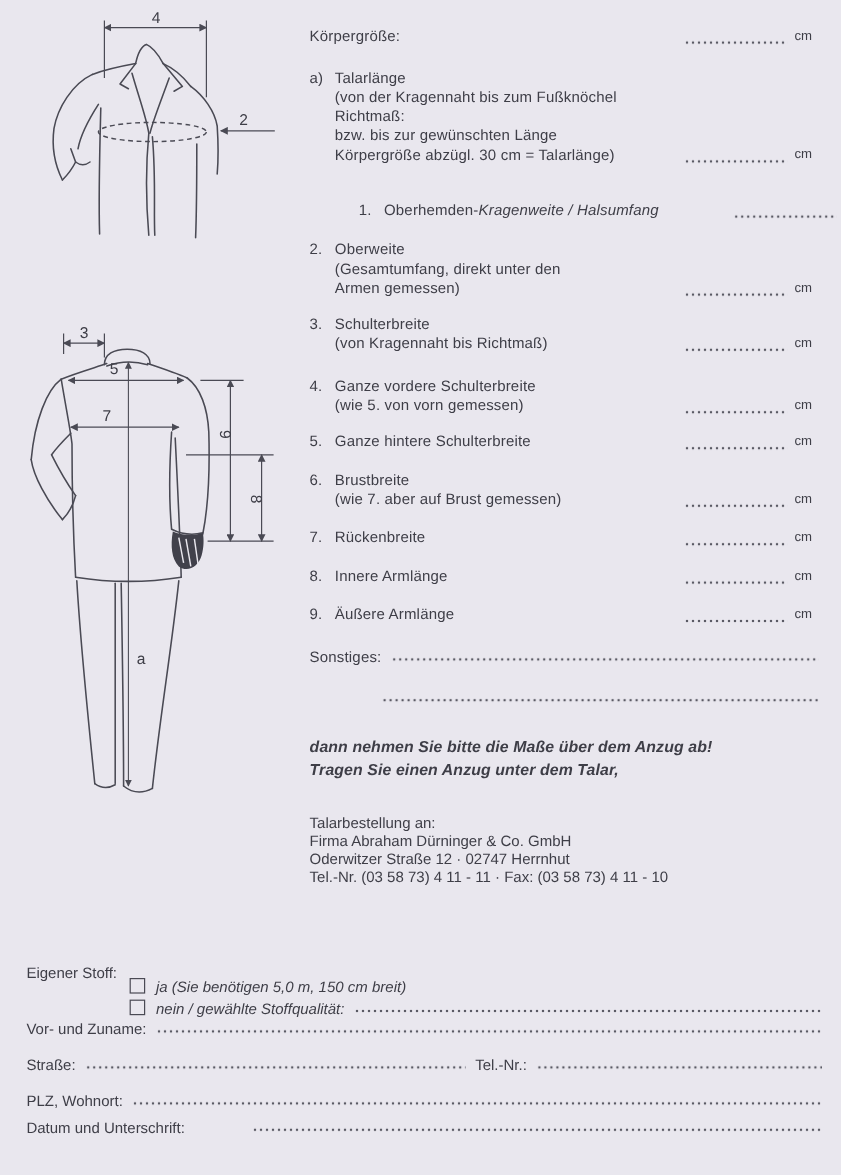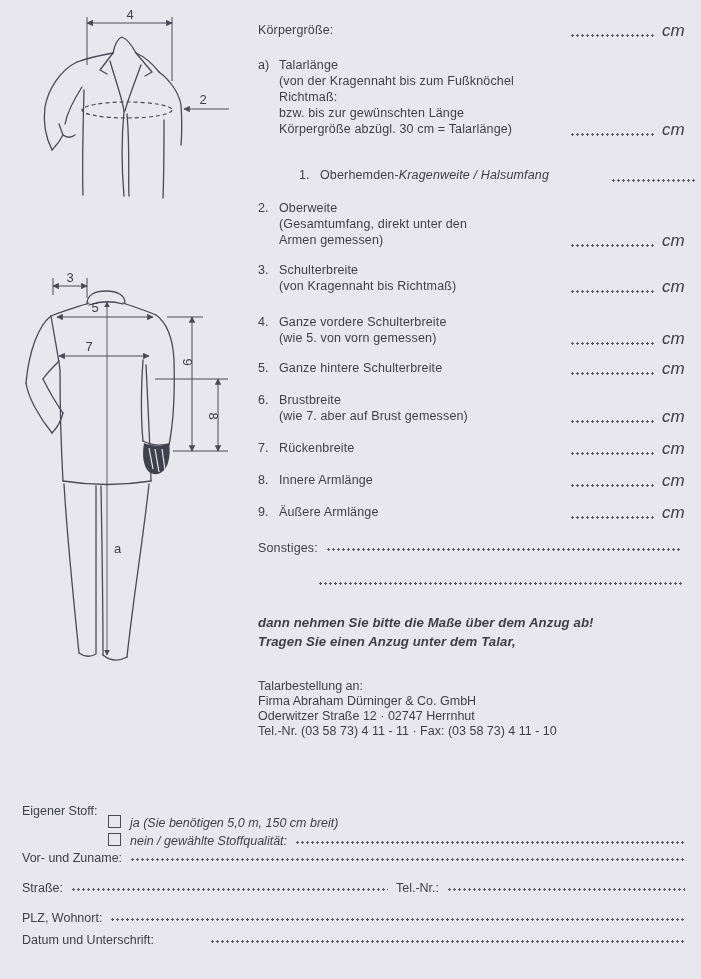--- a/index.html
+++ b/index.html
@@ -18,21 +18,21 @@
   .pfx{display:inline-block;width:21px;}
   .sub{padding-left:21px;}
   .ital{font-style:italic;}
   .mright{display:flex;align-items:flex-end;width:112px;flex:0 0 112px;}
   .dots{
     height:13px;flex:1 1 auto;
     background-image:radial-gradient(circle,#5a5a64 1px,rgba(0,0,0,0) 1.35px);
     background-size:5px 5px;background-repeat:repeat-x;background-position:0 bottom;
   }
   .dots.fix{flex:0 0 86px;}
-  .unit{font-size:17px;line-height:15px;margin-left:6px;font-style:italic;}
+  .unit{font-size:11px;line-height:15px;margin-left:6px;}
   .notice{font-size:13.2px;line-height:19px;font-weight:bold;font-style:italic;letter-spacing:.1px;}
   .addr{font-size:12.5px;line-height:15px;}
   
   .flabel{font-size:12.5px;line-height:16px;white-space:nowrap;}
   .frow{display:flex;align-items:baseline;position:absolute;width:663px;}
   .frow .flabel{margin-right:8px;}
   .cbx{
     display:inline-block;width:11px;height:11px;border:1.3px solid #4a4a54;
     margin-right:9px;position:relative;top:1px;flex:0 0 11px;background:transparent;
   }

